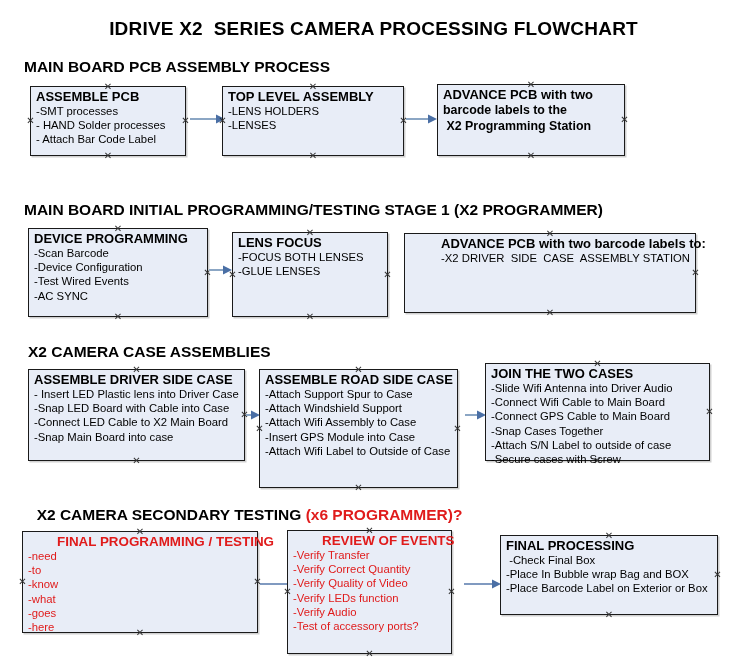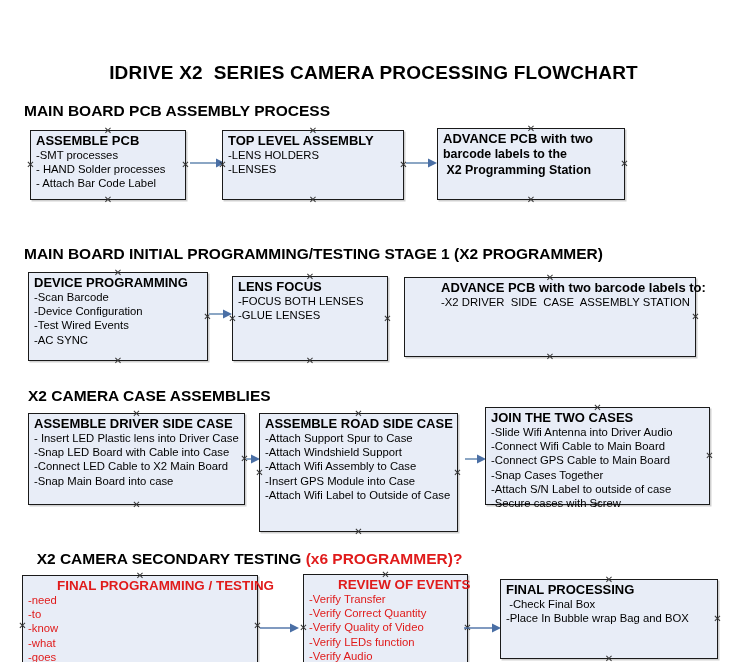--- a/index.html
+++ b/index.html
@@ -2,21 +2,21 @@
 <html><head>
 <meta charset="utf-8">
 <style>
   html,body{margin:0;padding:0;background:#ffffff;}
   body{
     width:747px;height:662px;position:relative;overflow:hidden;
     font-family:"Liberation Sans","DejaVu Sans",sans-serif;
     color:#000000;
     -webkit-font-smoothing:antialiased;
   }
-  .abs{position:absolute;margin-top:44px;}
+  .abs{position:absolute;}
 
   
   #chart-title{
     left:0;top:18px;width:747px;text-align:center;
     font-size:19px;font-weight:bold;letter-spacing:.2px;
     white-space:pre;
   }
 
   
   .section-heading{
@@ -227,21 +227,21 @@
   <span class="handle h-right"></span>
 </div>
 
 <div class="abs arrow" style="left:260px;top:578px;width:40px;">
   <svg width="40" height="12" viewBox="0 0 40 12">
     <line x1="0" y1="6" x2="31" y2="6" stroke="#4a6fa5" stroke-width="1.4"></line>
     <polygon points="30,1.5 39,6 30,10.5" fill="#4a6fa5"></polygon>
   </svg>
 </div>
 
-<div class="abs node red" style="left:303px;top:530px;width:165px;height:108px;">
+<div class="abs node red" style="left:287px;top:530px;width:165px;height:124px;">
   <span class="node-title">REVIEW OF EVENTS</span>
   <span class="node-line">-Verify Transfer</span>
   <span class="node-line">-Verify Correct Quantity</span>
   <span class="node-line">-Verify Quality of Video</span>
   <span class="node-line">-Verify LEDs function</span>
   <span class="node-line">-Verify Audio</span>
   <span class="node-line">-Test of accessory ports?</span>
   <span class="handle h-top"></span>
   <span class="handle h-bottom"></span>
   <span class="handle h-left"></span>
@@ -252,16 +252,17 @@
   <svg width="38" height="12" viewBox="0 0 38 12">
     <line x1="0" y1="6" x2="29" y2="6" stroke="#4a6fa5" stroke-width="1.4"></line>
     <polygon points="28,1.5 37,6 28,10.5" fill="#4a6fa5"></polygon>
   </svg>
 </div>
 
 <div class="abs node" style="left:500px;top:535px;width:218px;height:80px;">
   <span class="node-title">FINAL PROCESSING</span>
   <span class="node-line"> -Check Final Box</span>
   <span class="node-line">-Place In Bubble wrap Bag and BOX</span>
+  <span class="node-line">-Place Barcode Label on Exterior or Box</span>
   <span class="handle h-top"></span>
   <span class="handle h-bottom"></span>
   <span class="handle h-right"></span>
 </div>
 
 </body></html>

